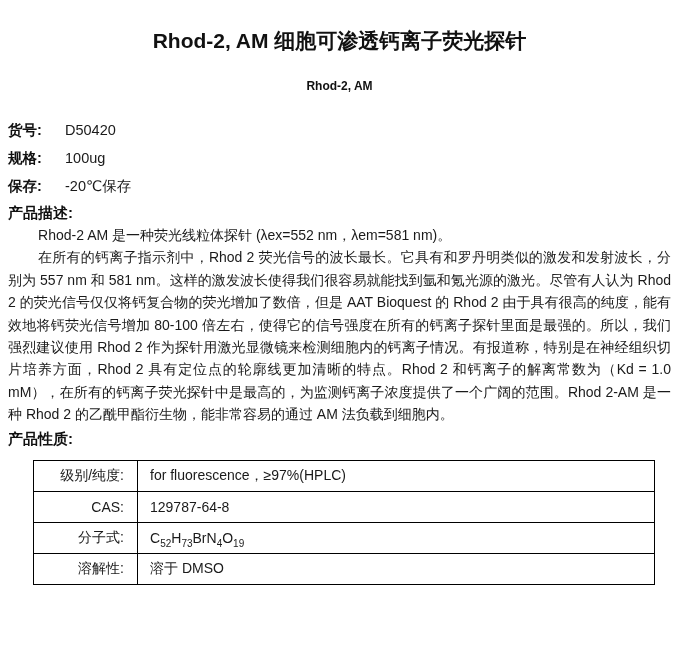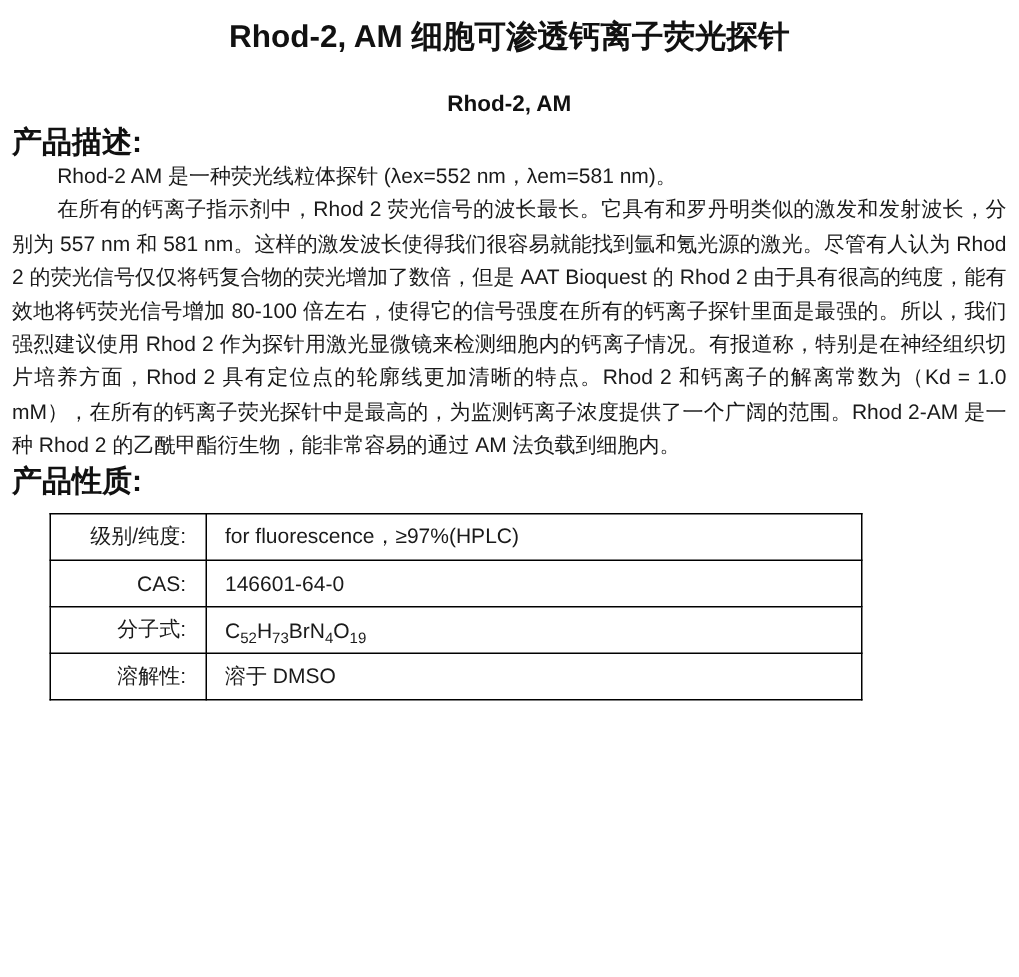--- a/index.html
+++ b/index.html
@@ -11,65 +11,65 @@
     font-family: "Liberation Sans", "DejaVu Sans", sans-serif;
     overflow: hidden;
   }
   .doc { padding: 12px 8px 0 8px; }
 
   .title {
     text-align: center;
     font-weight: bold;
     font-size: 21px;
     line-height: 26px;
-    margin: 0;
+    margin: 16px;
     color: #111;
   }
   .subtitle {
     text-align: center;
     font-weight: bold;
-    font-size: 15px;
+    font-size: 12px;
     line-height: 24px;
     margin: 20px 0 0 0;
     color: #111;
   }
 
   .info { margin-top: 18px; }
   .info-row {
     display: flex;
     align-items: center;
     height: 28px;
     font-size: 14.5px;
   }
   .info-label { font-weight: bold; width: 57px; color: #111; }
   .info-value { color: #1a1a1a; }
 
   .section-heading {
     font-weight: bold;
-    font-size: 20px;
+    font-size: 15px;
     line-height: 22px;
     margin: 2px 0 0 0;
     color: #111;
   }
 
   .desc { margin-top: 0; }
   .desc p {
     font-size: 14px;
     line-height: 22.4px;
     margin: 0;
     text-align: justify;
     text-indent: 2.15em;
     color: #1a1a1a;
   }
 
   .props-heading { }
 
   table.props-table {
     margin: 10px 0 0 25px;
-    width: 542px;
+    width: 622px;
     border-collapse: collapse;
     table-layout: fixed;
   }
   .props-table td {
     border: 1px solid #000;
     height: 31px;
     font-size: 14px;
     padding: 0;
     vertical-align: middle;
     color: #1a1a1a;
@@ -83,39 +83,53 @@
   .props-table sub { font-size: 10px; line-height: 0; }
 </style>
 </head>
 <body>
 
 <div class="doc">
 
   <h1 class="title">Rhod-2, AM 细胞可渗透钙离子荧光探针</h1>
   <h2 class="subtitle">Rhod-2, AM</h2>
 
+  <div class="info">
+    <div class="info-row">
+      <span class="info-label">货号:</span>
+      <span class="info-value">D50420</span>
+    </div>
+    <div class="info-row">
+      <span class="info-label">规格:</span>
+      <span class="info-value">100ug</span>
+    </div>
+    <div class="info-row">
+      <span class="info-label">保存:</span>
+      <span class="info-value">-20℃保存</span>
+    </div>
+  </div>
 
   <div class="section-heading">产品描述:</div>
 
   <div class="desc">
     <p>Rhod-2 AM 是一种荧光线粒体探针 (λex=552 nm，λem=581 nm)。</p>
     <p>在所有的钙离子指示剂中，Rhod 2 荧光信号的波长最长。它具有和罗丹明类似的激发和发射波长，分别为 557 nm 和 581 nm。这样的激发波长使得我们很容易就能找到氩和氪光源的激光。尽管有人认为 Rhod 2 的荧光信号仅仅将钙复合物的荧光增加了数倍，但是 AAT Bioquest 的 Rhod 2 由于具有很高的纯度，能有效地将钙荧光信号增加 80-100 倍左右，使得它的信号强度在所有的钙离子探针里面是最强的。所以，我们强烈建议使用 Rhod 2 作为探针用激光显微镜来检测细胞内的钙离子情况。有报道称，特别是在神经组织切片培养方面，Rhod 2 具有定位点的轮廓线更加清晰的特点。Rhod 2 和钙离子的解离常数为（Kd = 1.0 mM），在所有的钙离子荧光探针中是最高的，为监测钙离子浓度提供了一个广阔的范围。Rhod 2-AM 是一种 Rhod 2 的乙酰甲酯衍生物，能非常容易的通过 AM 法负载到细胞内。</p>
   </div>
 
   <div class="section-heading props-heading">产品性质:</div>
 
   <table class="props-table">
     <tbody>
       <tr>
         <td class="lbl">级别/纯度:</td>
         <td class="val">for fluorescence，≥97%(HPLC)</td>
       </tr>
       <tr>
         <td class="lbl">CAS:</td>
-        <td class="val">146601-64-0</td>
+        <td class="val">129787-64-8</td>
       </tr>
       <tr>
         <td class="lbl">分子式:</td>
         <td class="val">C<sub>52</sub>H<sub>73</sub>BrN<sub>4</sub>O<sub>19</sub></td>
       </tr>
       <tr>
         <td class="lbl">溶解性:</td>
         <td class="val">溶于 DMSO</td>
       </tr>
     </tbody>

